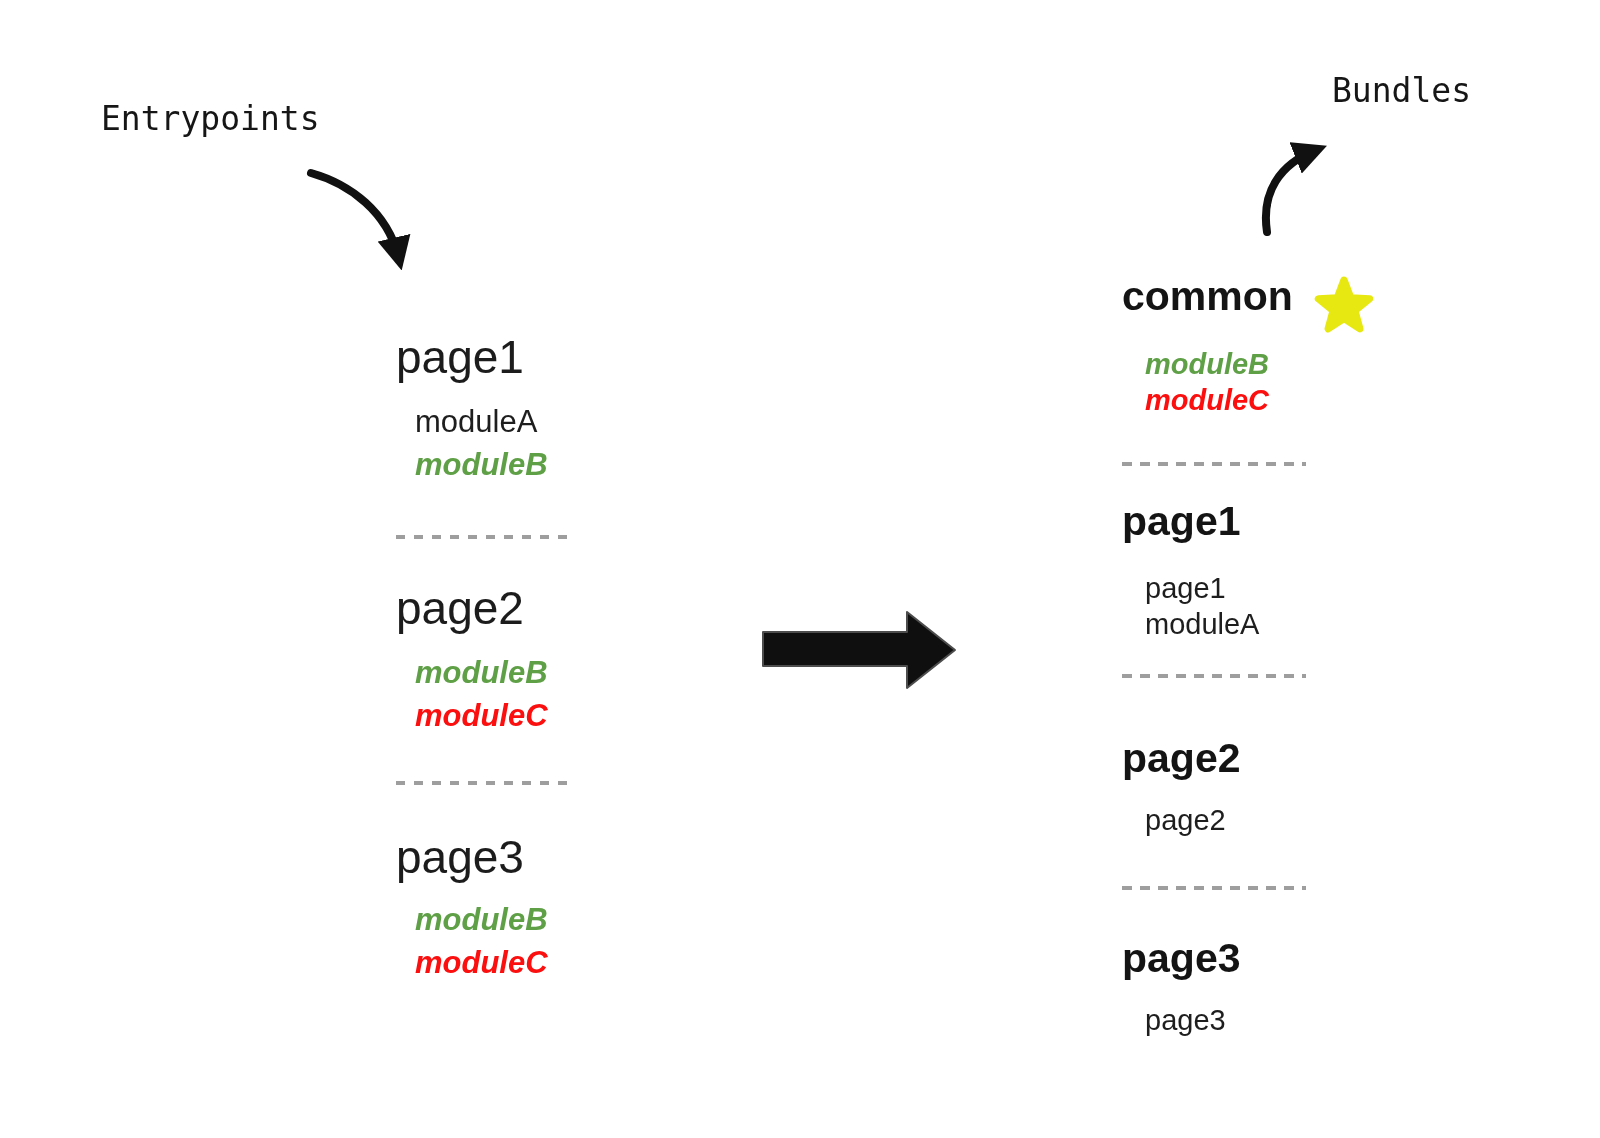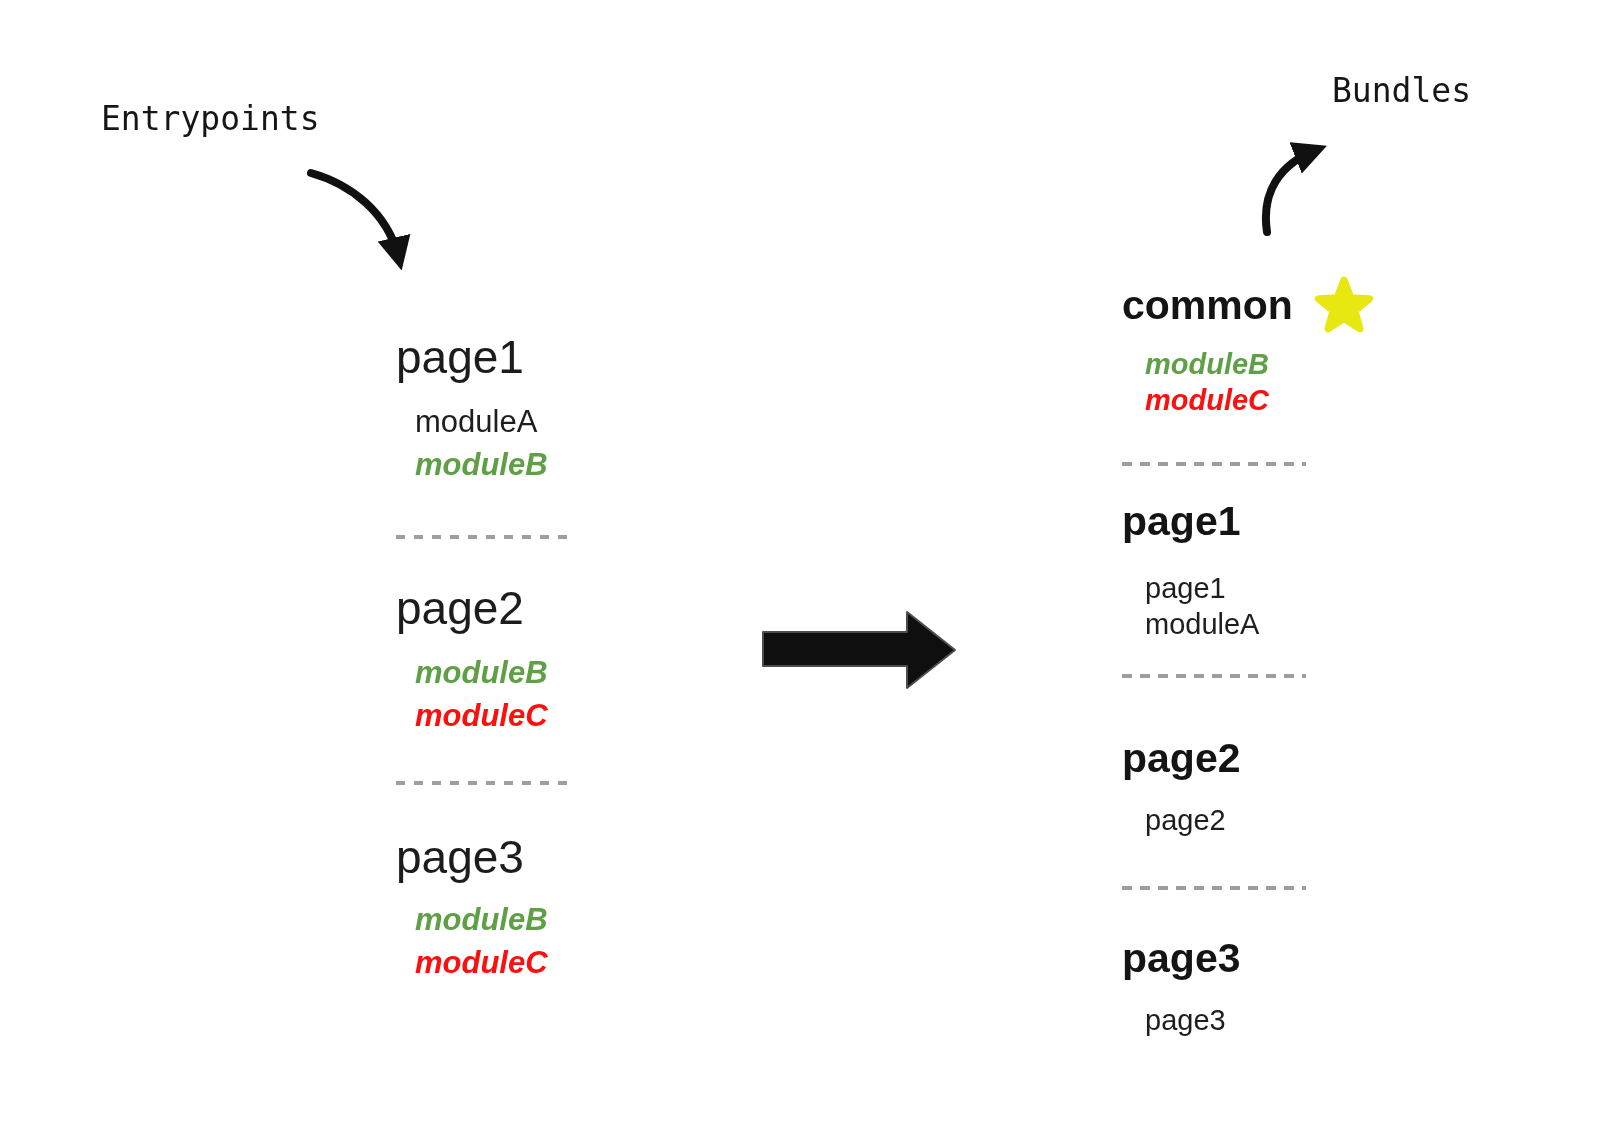--- a/index.html
+++ b/index.html
@@ -16,21 +16,21 @@
   .lheading{font-size:46px;font-weight:400;line-height:46px;color:#1c1c1c;white-space:nowrap;}
   .lmodules{font-size:31px;line-height:43px;white-space:nowrap;}
   .lh1{left:396px;top:334px;} .lm1{left:415px;top:400px;}
   .lh2{left:396px;top:585px;} .lm2{left:415px;top:651px;}
   .lh3{left:396px;top:834px;} .lm3{left:415px;top:898px;}
   .ldiv1{left:396px;top:535px;} .ldiv2{left:396px;top:781px;}
   .ldivider{width:180px;height:4px;
     background:repeating-linear-gradient(90deg,#9e9e9e 0 9px,transparent 9px 18px);}
 
   
-  .rheading{font-size:41px;font-weight:700;line-height:41px;color:#141414;white-space:nowrap;display:flex;align-items:center;gap:20px;}
+  .rheading{font-size:41px;font-weight:700;line-height:41px;color:#141414;white-space:nowrap;display:flex;align-items:flex-start;gap:20px;}
   .rmodules{font-size:29px;line-height:36px;white-space:nowrap;}
   .rh1{left:1122px;top:276px;} .rm1{left:1145px;top:346px;}
   .rh2{left:1122px;top:501px;} .rm2{left:1145px;top:570px;}
   .rh3{left:1122px;top:738px;} .rm3{left:1145px;top:802px;}
   .rh4{left:1122px;top:938px;} .rm4{left:1145px;top:1002px;}
   .rdiv1{left:1122px;top:462px;} .rdiv2{left:1122px;top:674px;} .rdiv3{left:1122px;top:886px;}
   .rdivider{width:184px;height:4px;
     background:repeating-linear-gradient(90deg,#9e9e9e 0 10px,transparent 10px 18px);}
 
   .bold{font-weight:700;font-style:italic;}

